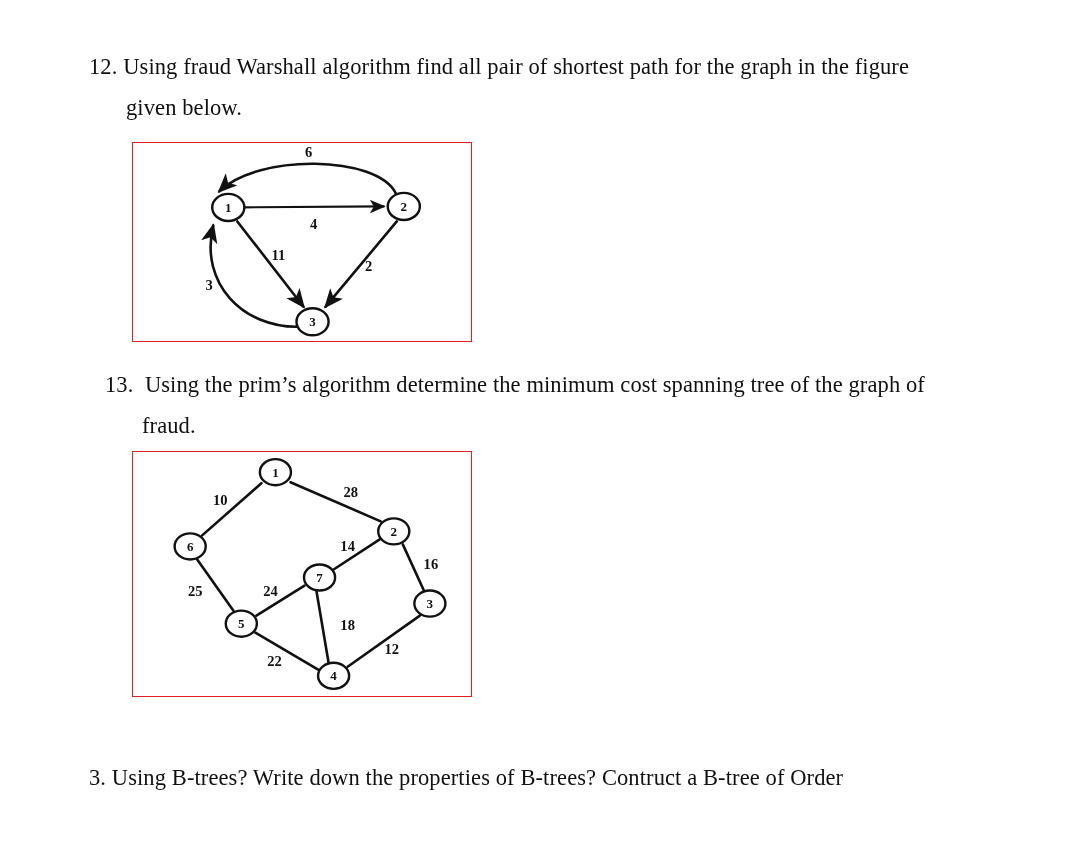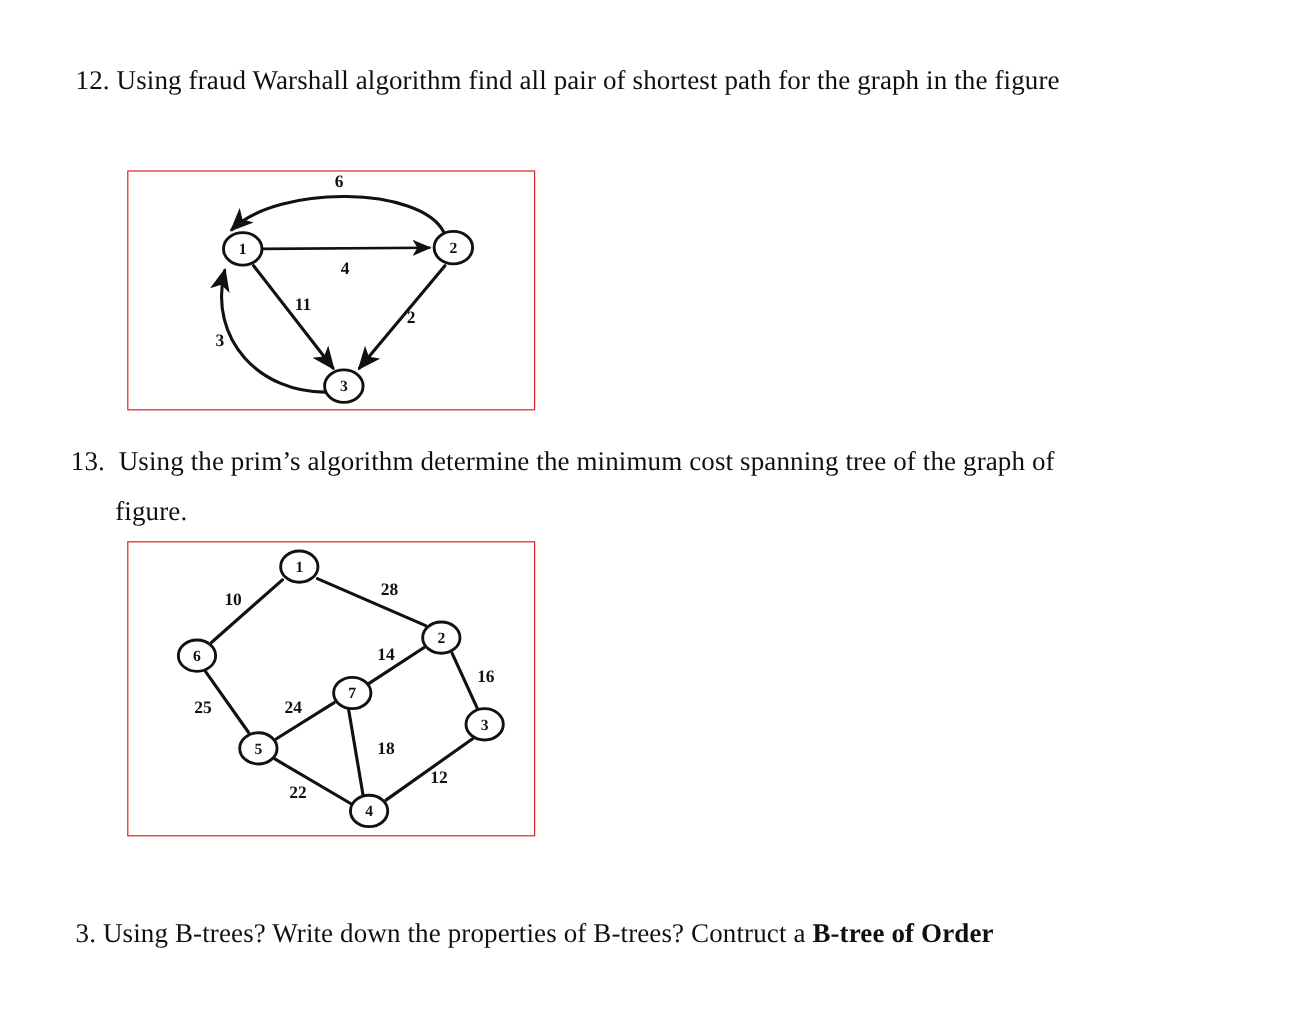--- a/index.html
+++ b/index.html
@@ -12,20 +12,21 @@
     height: 848px;
     position: relative;
     overflow: hidden;
     font-family: "Liberation Serif", "DejaVu Serif", serif;
     color: #000000;
   }
 
   .page {
     position: absolute;
     inset: 0;
+    margin-left: 26px;
   }
 
   
   .question {
     position: absolute;
     font-size: 22.5px;
     line-height: 41px;
     color: #101010;
     letter-spacing: 0.1px;
   }
@@ -33,25 +34,25 @@
     display: block;
     white-space: nowrap;
   }
   .q-line.indent {
     padding-left: 37px;
   }
   .num {
     display: inline;
   }
   b.strong {
-    font-weight: bold;
+    font-weight: normal;
   }
 
   #question-12 { left: 63px; top: 46px; }
-  #question-13 { left: 59px; top: 364px; }
+  #question-13 { left: 79px; top: 364px; }
   #question-14 { left: 63px; top: 757px; }
 
   
   .figure-box {
     position: absolute;
     border: 1.5px solid #e02020;
     background: #ffffff;
     box-sizing: border-box;
   }
   #figure-1 {
@@ -110,20 +111,21 @@
     fill: #111111;
   }
 </style>
 </head>
 <body>
 
 <div class="page">
 
   <div class="question" id="question-12">
     <span class="q-line"><span class="num">12.</span> <span>Using fraud Warshall algorithm find all pair of shortest path for the graph in the figure</span></span>
+    <span class="q-line indent">given below.</span>
   </div>
 
   <div class="figure-box" id="figure-1">
     <svg viewBox="0 0 337 197" xmlns="http://www.w3.org/2000/svg">
       <defs>
         <marker id="ah1" markerWidth="9" markerHeight="9" refX="6.6" refY="3.2" orient="auto">
           <path class="g-arrow" d="M0,0 L7.5,3.2 L0,6.4 L1.9,3.2 Z"></path>
         </marker>
       </defs>
 
@@ -153,21 +155,21 @@
       <text class="g-weight" x="175" y="9">6</text>
       <text class="g-weight" x="180" y="81">4</text>
       <text class="g-weight" x="145" y="111">11</text>
       <text class="g-weight" x="235" y="122">2</text>
       <text class="g-weight" x="76" y="141">3</text>
     </svg>
   </div>
 
   <div class="question" id="question-13">
     <span class="q-line"><span class="num">13.</span>&nbsp; <span>Using the prim’s algorithm determine the minimum cost spanning tree of the graph of</span></span>
-    <span class="q-line indent">figure.</span>
+    <span class="q-line indent">fraud.</span>
   </div>
 
   <div class="figure-box" id="figure-2">
     <svg viewBox="0 0 337 243" xmlns="http://www.w3.org/2000/svg">
 
       <path class="g-edge" d="M 128,31 L 69,83"></path>
       <path class="g-edge" d="M 157,30 L 247,69"></path>
       <path class="g-edge" d="M 246,87 L 200,117"></path>
       <path class="g-edge" d="M 269,92 L 290,138"></path>
       <path class="g-edge" d="M 286,163 L 214,214"></path>

